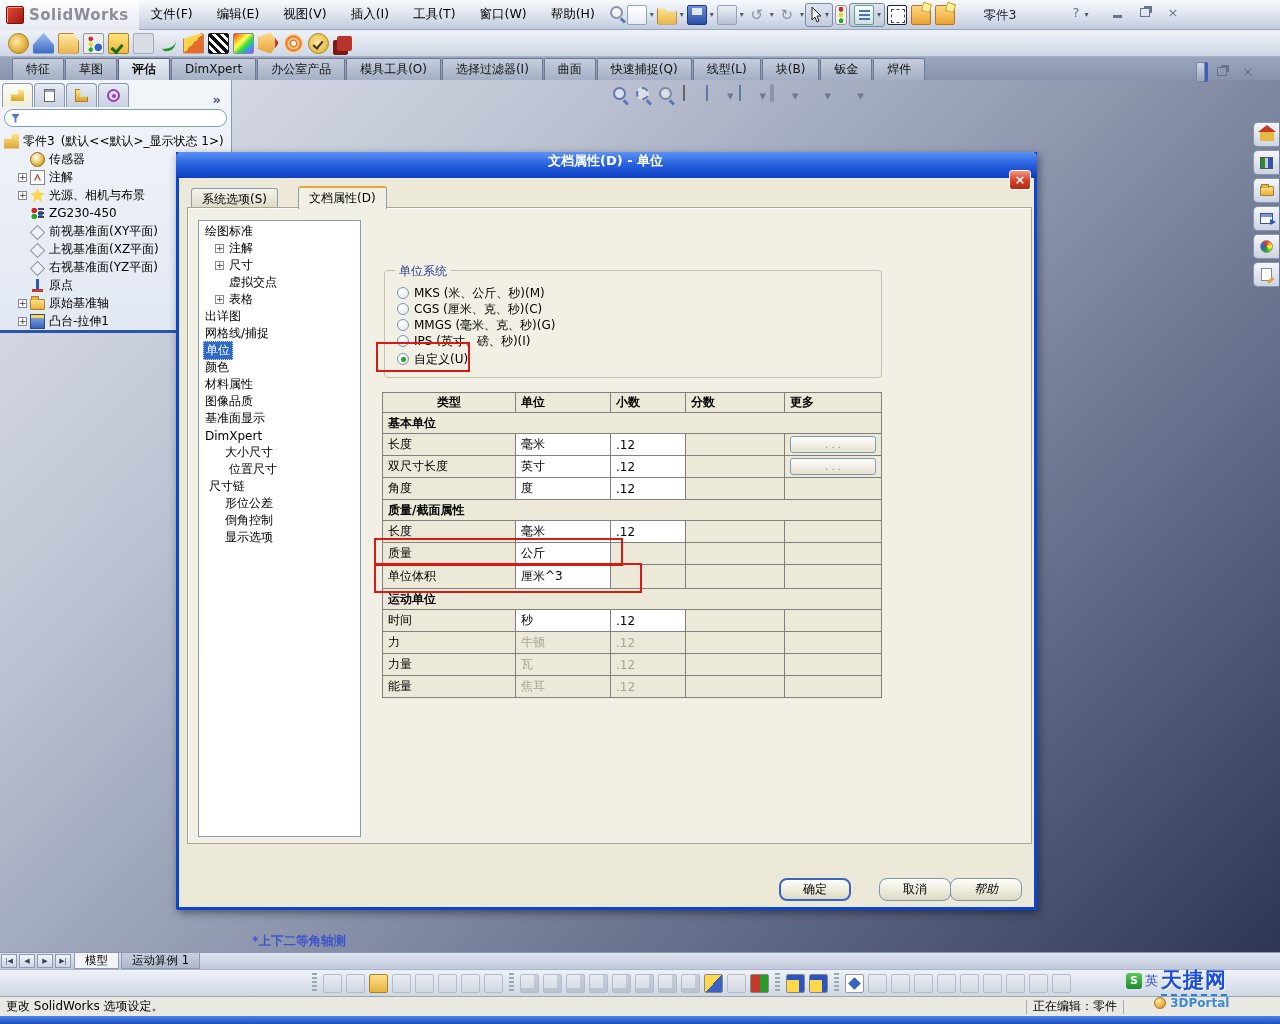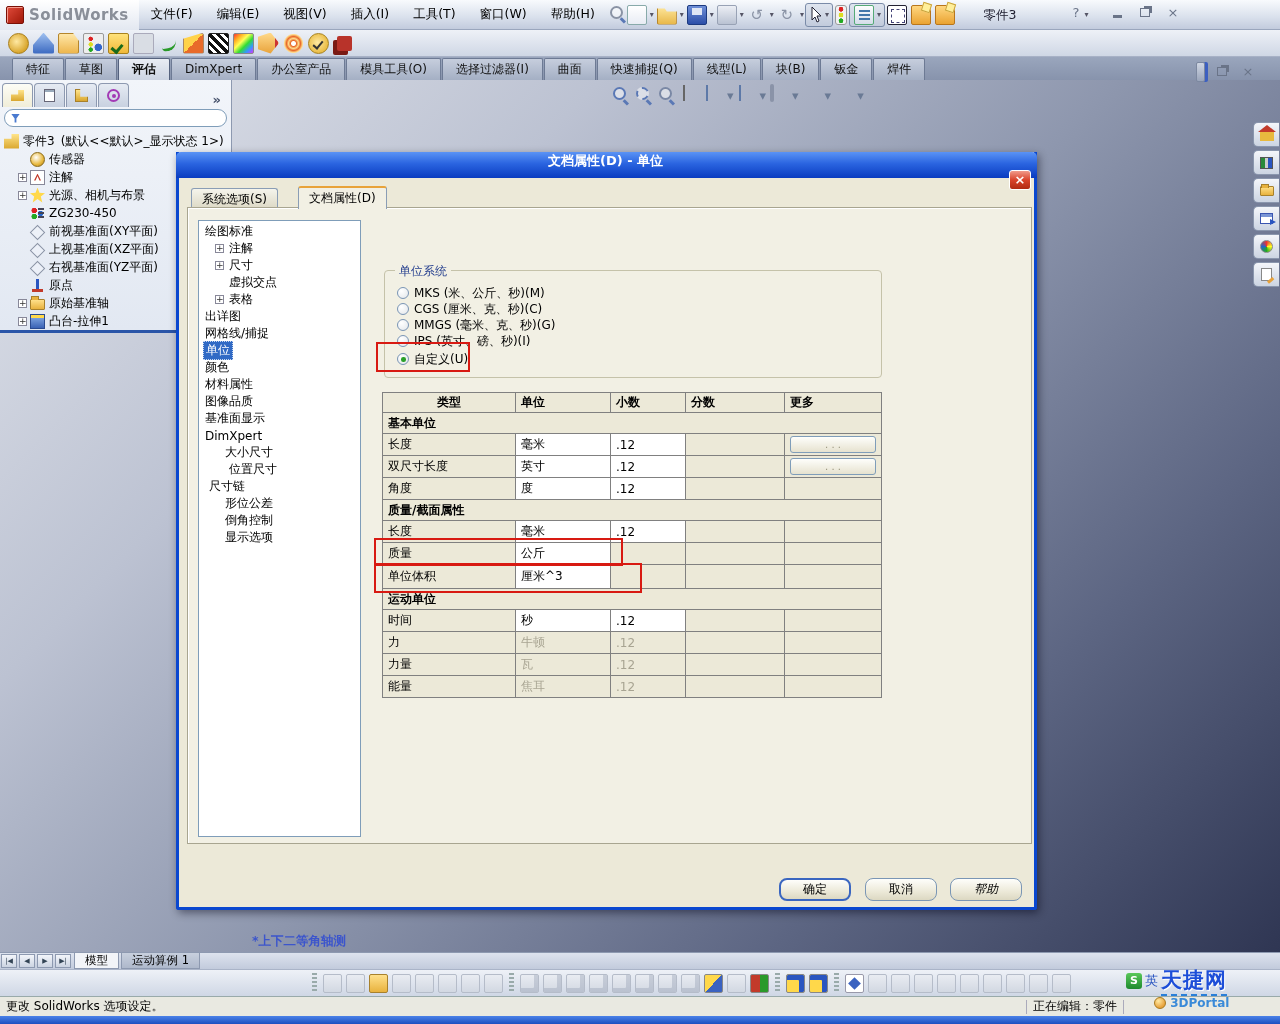--- a/index.html
+++ b/index.html
@@ -622,21 +622,21 @@
         </tr>
       </tbody>
         </table>
 
       <div class="redbox" style="left:188px; top:134px; width:94px; height:30px;"></div>
       <div class="redbox" style="left:186px; top:330px; width:249px; height:28px;"></div>
       <div class="redbox" style="left:186px; top:355px; width:268px; height:30px;"></div>
     </div>
 
     <div class="dbtn default" style="left:600px;">确定</div>
-    <div class="dbtn" style="left:686px;">取消</div>
+    <div class="dbtn" style="left:700px;">取消</div>
     <div class="dbtn" style="left:771px;font-style:italic;">帮助</div>
   </div>
 </div>
 
 <div class="abs bottombar">
   <span class="navbtn">|◀</span>
   <span class="navbtn">◀</span>
   <span class="navbtn">▶</span>
   <span class="navbtn">▶|</span>
   <span class="btab active">模型</span>

